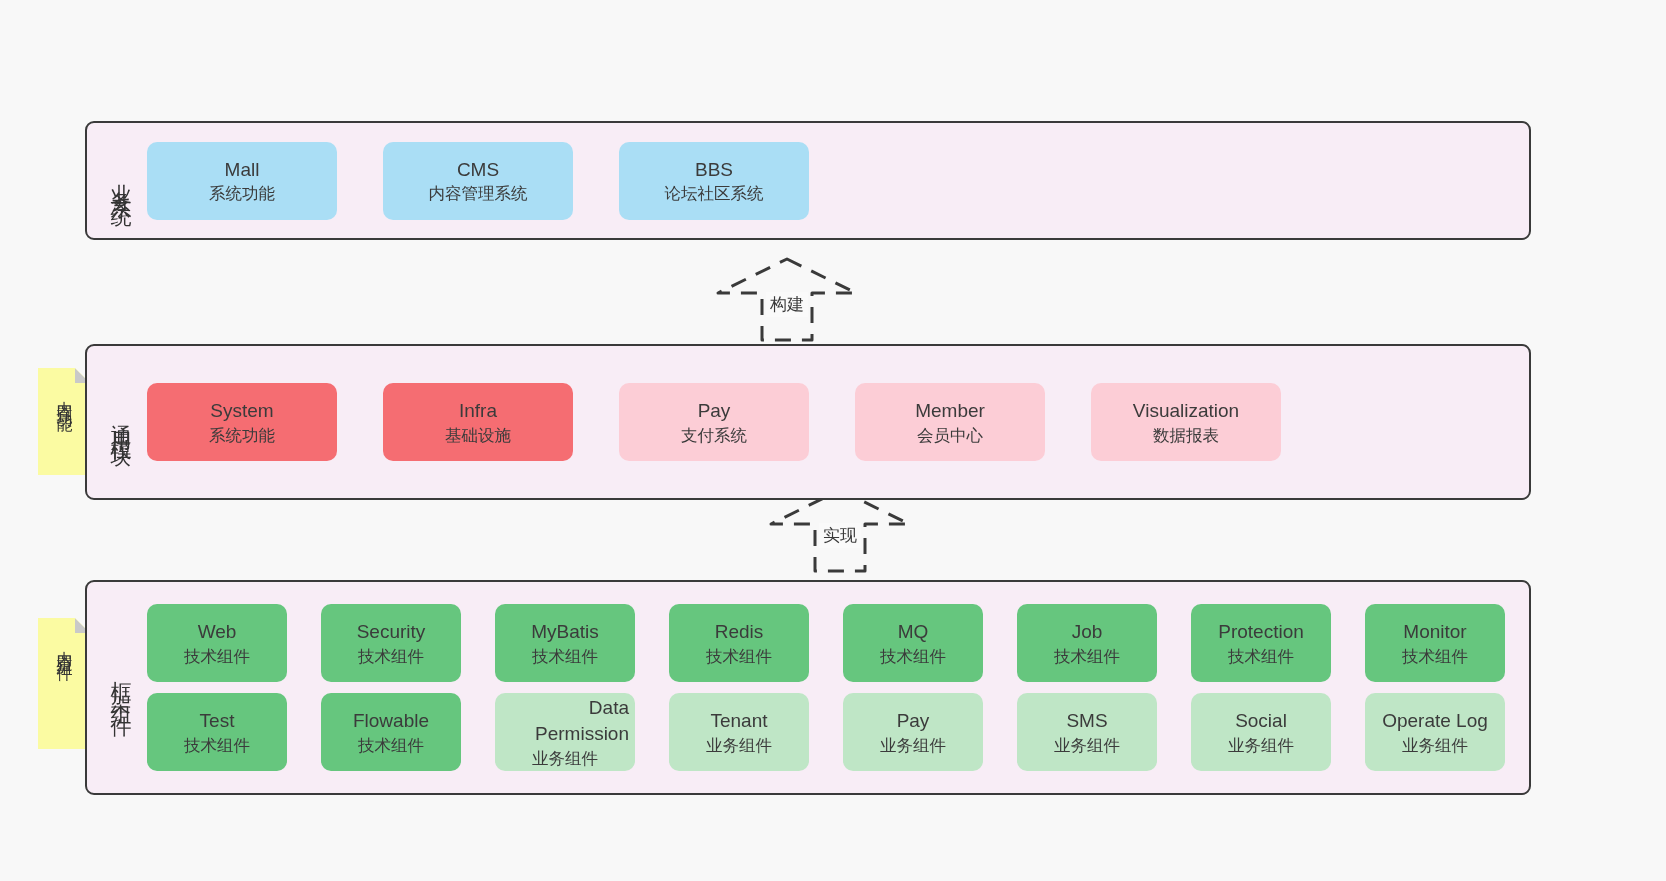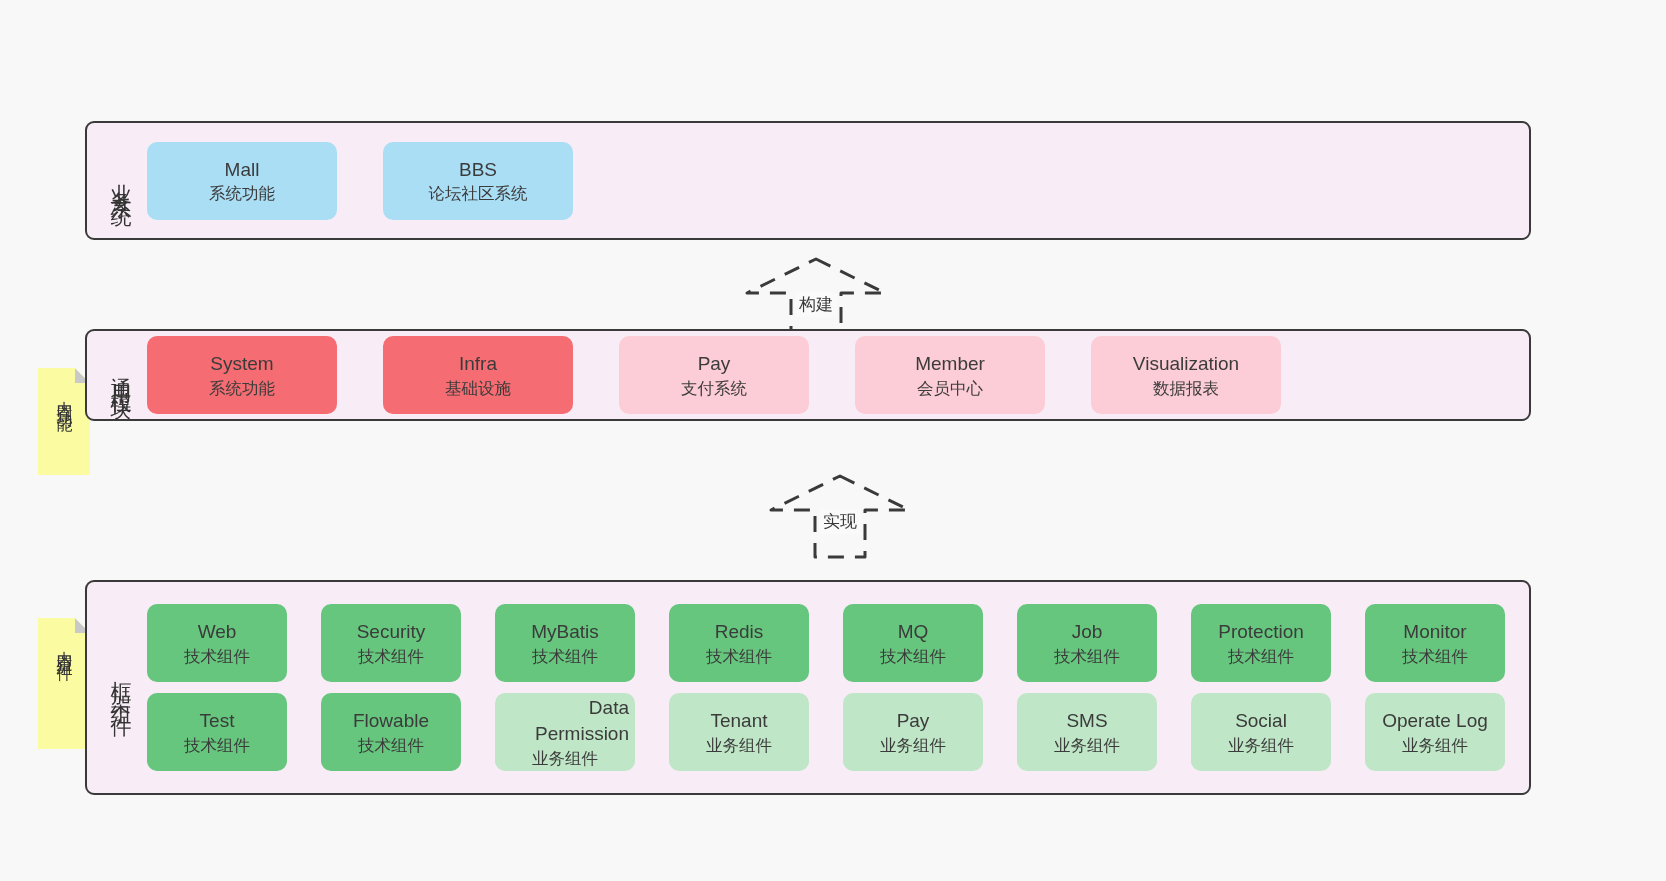--- a/index.html
+++ b/index.html
@@ -8,21 +8,21 @@
     --green-dark:#66c67e; --green-light:#bfe6c6;
     --yellow-note:#fbfba2; --fold:#c9c9c9; --ink:#3b3b3b;
   }
   *{box-sizing:border-box;margin:0;padding:0}
   body{font-family:"Liberation Sans","DejaVu Sans",sans-serif;background:var(--page-bg);}
   .stage{position:relative;width:1666px;height:881px;background:var(--page-bg);overflow:hidden}
 
   .panel{position:absolute;background:var(--panel);border:2px solid var(--panel-border);
          border-radius:9px;display:flex;align-items:center;padding:0 16px;z-index:2}
   .panel-business{left:85px;top:121px;width:1446px;height:119px}
-  .panel-modules {left:85px;top:329px;width:1446px;height:92px}
+  .panel-modules {left:85px;top:344px;width:1446px;height:156px}
   .panel-framework{left:85px;top:580px;width:1446px;height:215px}
 
   .v-label{writing-mode:vertical-rl;text-orientation:upright;font-size:21px;
            letter-spacing:7px;color:#333;width:36px;text-align:center;flex:none;
            display:flex;align-items:center;justify-content:center}
   .v-label.tall{letter-spacing:12px}
 
   .row{display:flex;gap:46px;margin-left:8px;flex:1}
   .rows{display:flex;flex-direction:column;gap:11px;margin-left:8px;flex:1}
   .row-f{display:flex;gap:34px}
@@ -39,22 +39,22 @@
         clip-path:polygon(0 0,calc(100% - 15px) 0,100% 15px,100% 100%,0 100%);
         display:flex;justify-content:center;padding-top:20px}
   .note-modules{left:38px;top:368px;height:107px}
   .note-framework{left:38px;top:618px;height:131px}
   .fold{position:absolute;top:0;right:0;width:15px;height:15px;background:var(--fold);
         clip-path:polygon(0 0,100% 100%,0 100%)}
   .note-text{writing-mode:vertical-rl;text-orientation:upright;font-size:16px;
              letter-spacing:5px;color:#333}
 
   .arrow{position:absolute;width:144px;height:86px;z-index:1}
-  .arrow-build{left:744px;top:256px}
-  .arrow-implement{left:768px;top:473px}
+  .arrow-build{left:715px;top:256px}
+  .arrow-implement{left:768px;top:487px}
   .arrow svg{position:absolute;inset:0}
   .arrow-label{position:absolute;left:50%;top:36px;transform:translateX(-50%);
                font-size:17px;color:#3a3a3a;background:#fafafa;padding:1px 4px;white-space:nowrap}
 </style>
 </head>
 <body>
 
 <div class="stage">
 
   <div class="note note-modules">
@@ -67,20 +67,24 @@
   </div>
 
   <section class="panel panel-business">
     <div class="v-label">业务系统</div>
     <div class="row">
       <div class="box blue">
         <div class="box-name">Mall</div>
         <div class="box-desc">系统功能</div>
       </div>
       <div class="box blue">
+        <div class="box-name">CMS</div>
+        <div class="box-desc">内容管理系统</div>
+      </div>
+      <div class="box blue">
         <div class="box-name">BBS</div>
         <div class="box-desc">论坛社区系统</div>
       </div>
     </div>
   </section>
 
   <div class="arrow arrow-build">
     <svg viewBox="0 0 144 86">
       <polygon points="72,3 141,37 97,37 97,84 47,84 47,37 3,37" fill="none" stroke="#3a3a3a" stroke-width="3" stroke-dasharray="16 11" stroke-linejoin="round"></polygon>
     </svg>

